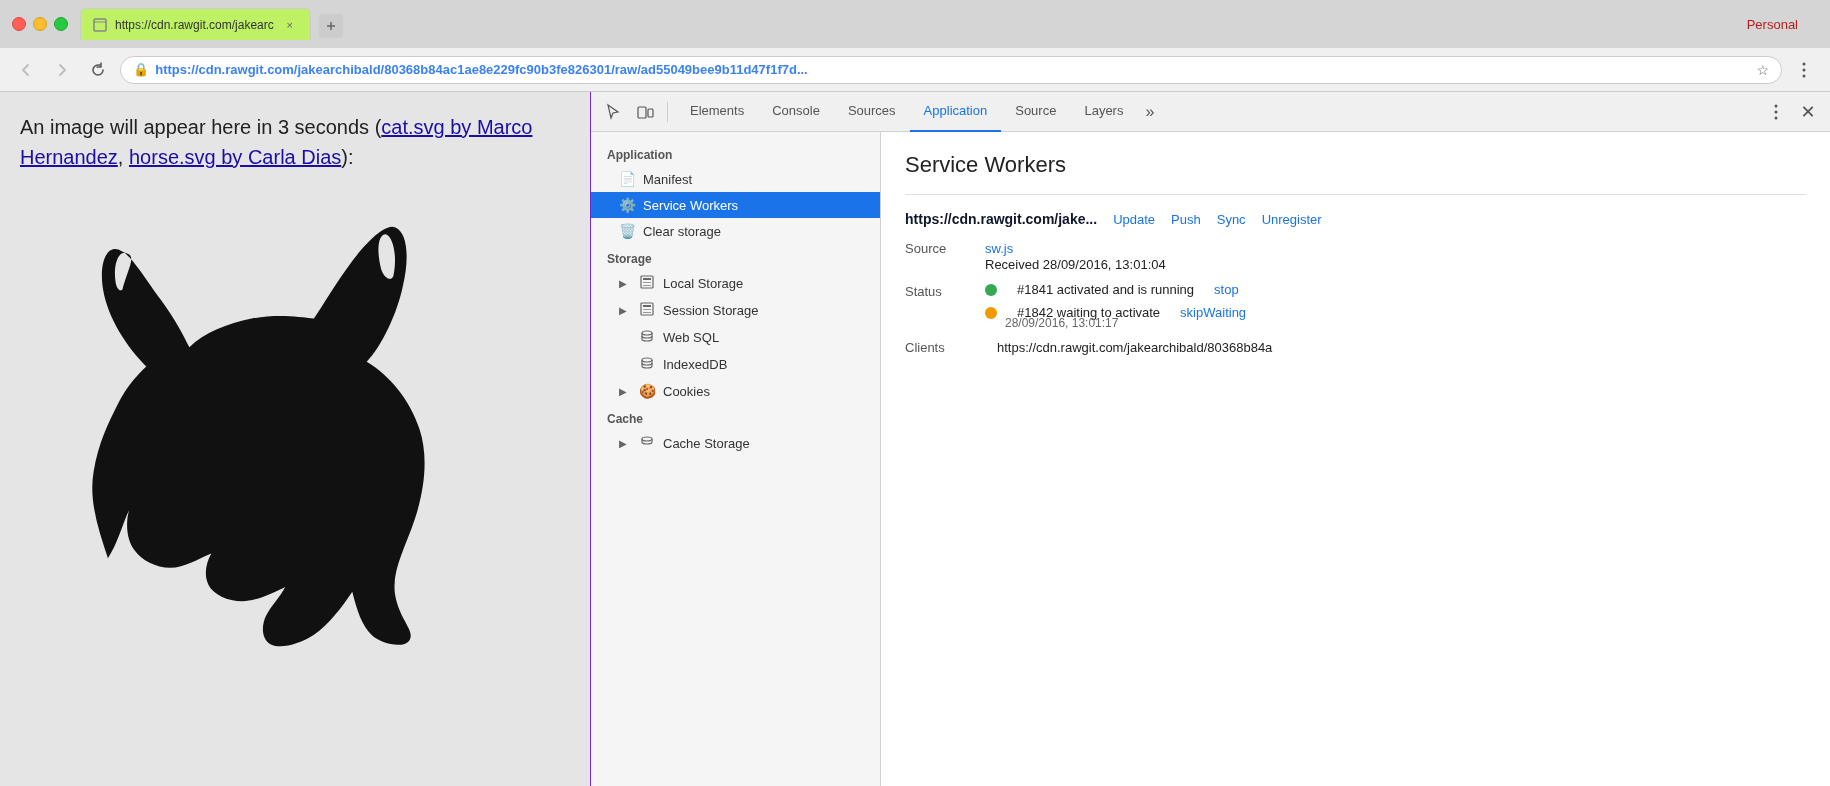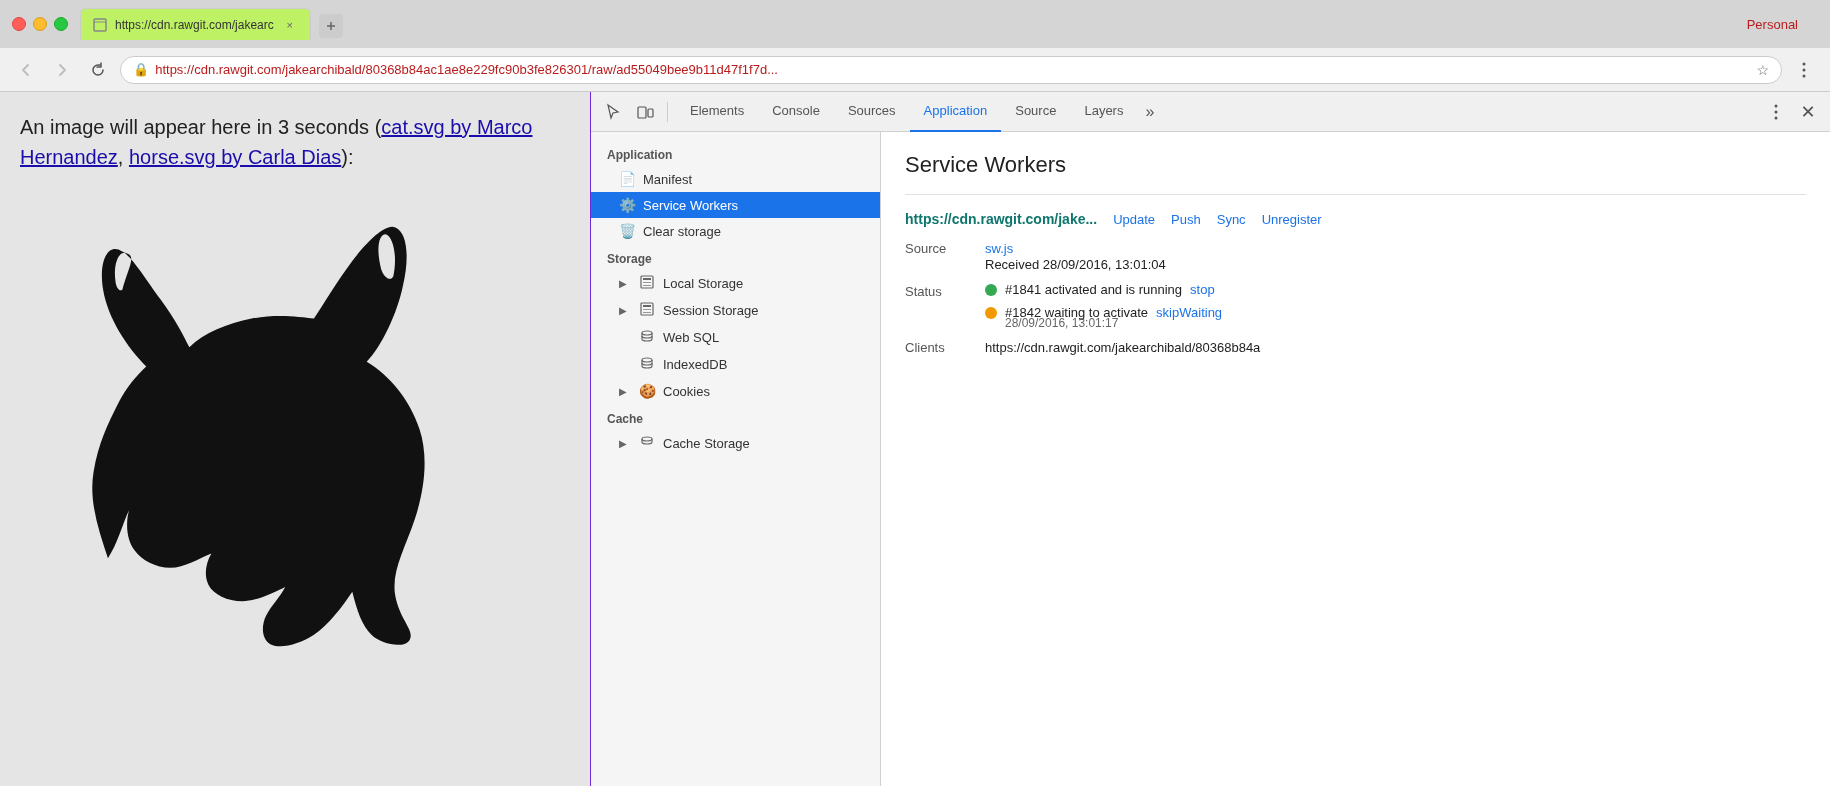--- a/index.html
+++ b/index.html
@@ -24,21 +24,21 @@
     .new-tab-area { width: 40px; height: 28px; display: flex; align-items: center; justify-content: center; }
     .new-tab-btn { width: 24px; height: 24px; background: #ccc; border-radius: 4px; display: flex; align-items: center; justify-content: center; cursor: pointer; }
     .profile-area { margin-left: auto; font-size: 13px; color: #b91c1c; padding-right: 20px; }
 
     
     .nav-bar { display: flex; align-items: center; background: #f0f0f0; padding: 6px 12px; height: 44px; gap: 8px; border-bottom: 1px solid #ccc; }
     .nav-btn { width: 28px; height: 28px; display: flex; align-items: center; justify-content: center; border-radius: 14px; cursor: pointer; color: #555; font-size: 16px; }
     .nav-btn.disabled { color: #bbb; cursor: default; }
     .address-bar { flex: 1; height: 28px; background: white; border-radius: 14px; border: 1px solid #ccc; display: flex; align-items: center; padding: 0 12px; gap: 6px; }
     .secure-icon { color: #2d9c3c; font-size: 13px; }
-    .address-text { font-size: 13px; color: #b91c1c; flex: 1; white-space: nowrap; overflow: hidden; text-overflow: ellipsis; }
+    .address-text { font-size: 13px; color: #3b82f6; flex: 1; white-space: nowrap; overflow: hidden; text-overflow: ellipsis; font-weight: bold; }
     .star-icon { color: #666; font-size: 14px; }
 
     
     .browser-content { display: flex; flex: 1; background: white; overflow: hidden; }
 
     
     .page-area { width: 590px; min-width: 590px; background: #e5e5e5; padding: 20px; overflow: hidden; }
     .page-text { font-size: 20px; color: #222; line-height: 1.5; }
     .page-link { color: #1a0dab; text-decoration: underline; cursor: pointer; }
     .cat-svg-container { margin-top: 12px; width: 540px; height: 480px; display: flex; align-items: center; justify-content: center; }
@@ -74,38 +74,38 @@
     .dt-main { flex: 1; background: white; overflow: hidden; padding: 20px 24px; }
 
     
     .sw-title { font-size: 22px; font-weight: 400; color: #222; margin-bottom: 16px; }
     .sw-checkboxes { display: flex; align-items: center; gap: 20px; margin-bottom: 24px; flex-wrap: wrap; }
     .sw-checkbox { display: flex; align-items: center; gap: 6px; font-size: 13px; color: #333; }
     .sw-checkbox input[type=checkbox] { width: 14px; height: 14px; }
 
     .sw-entry { border-top: 1px solid #e0e0e0; padding: 16px 0; }
     .sw-url-row { display: flex; align-items: center; gap: 16px; margin-bottom: 12px; }
-    .sw-url { font-size: 14px; font-weight: 600; color: #0f766e; }
+    .sw-url { font-size: 14px; font-weight: 600; color: #0f172a; }
     .sw-action-link { font-size: 13px; color: #1a73e8; cursor: pointer; text-decoration: none; }
 
     .sw-detail-row { display: flex; align-items: flex-start; margin-bottom: 10px; }
     .sw-label { font-size: 13px; color: #555; width: 80px; min-width: 80px; padding-top: 2px; }
     .sw-value { font-size: 13px; color: #222; }
     .sw-link { font-size: 13px; color: #1a73e8; cursor: pointer; text-decoration: none; }
 
     .sw-status-row { display: flex; align-items: flex-start; margin-bottom: 10px; }
     .sw-status-col { display: flex; flex-direction: column; gap: 8px; }
-    .sw-status-item { display: flex; align-items: center; gap: 8px; }
+    .sw-status-item { display: flex; align-items: center; gap: 20px; }
     .status-dot { width: 12px; height: 12px; border-radius: 50%; flex-shrink: 0; }
     .status-dot.green { background: #34a853; }
     .status-dot.orange { background: #f29900; }
     .status-text { font-size: 13px; color: #222; }
     .status-sub { font-size: 12px; color: #666; padding-left: 20px; margin-top: -4px; }
 
-    .clients-row { display: flex; align-items: flex-start; }
+    .clients-row { display: flex; align-items: flex-start; gap: 12px; }
     .clients-label { font-size: 13px; color: #555; width: 80px; min-width: 80px; }
     .clients-value { font-size: 13px; color: #222; }
   </style>
 </head>
 <body>
 
 <div class="browser-chrome">
 
   <div class="title-bar">
     <div class="traffic-lights">

